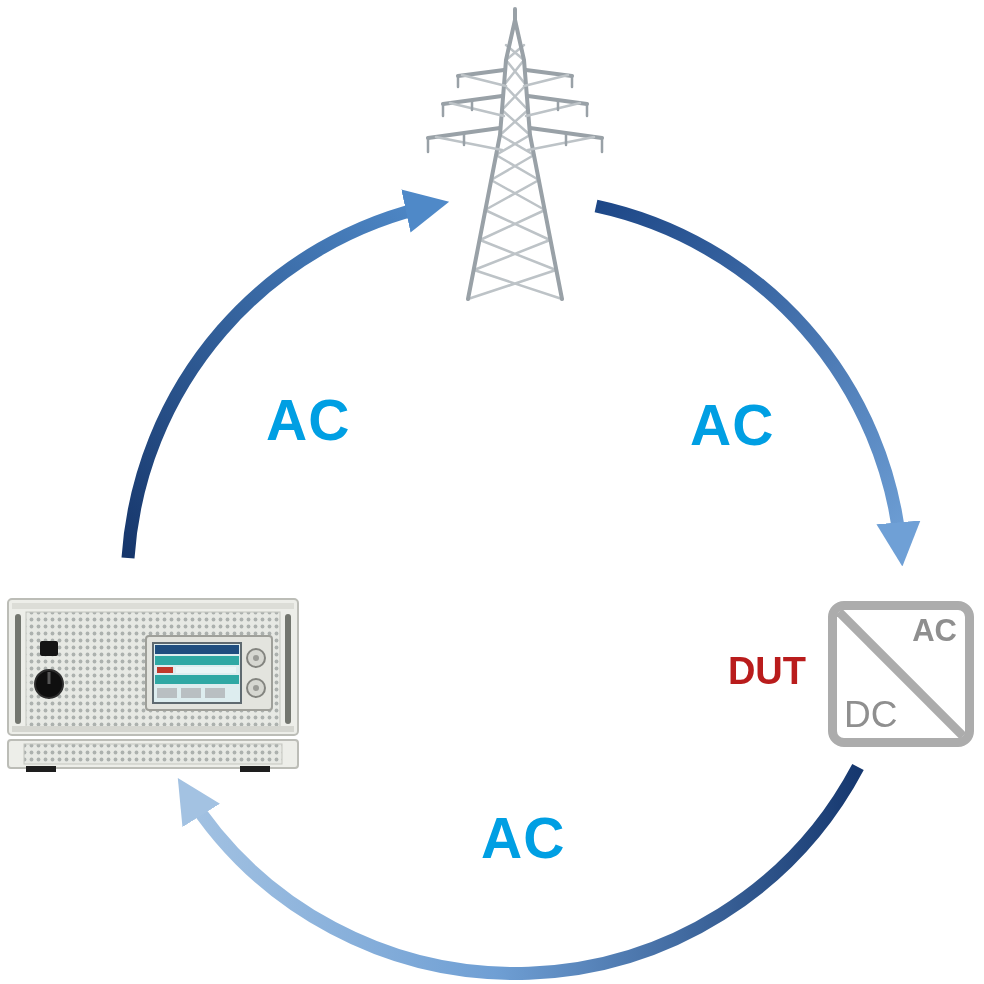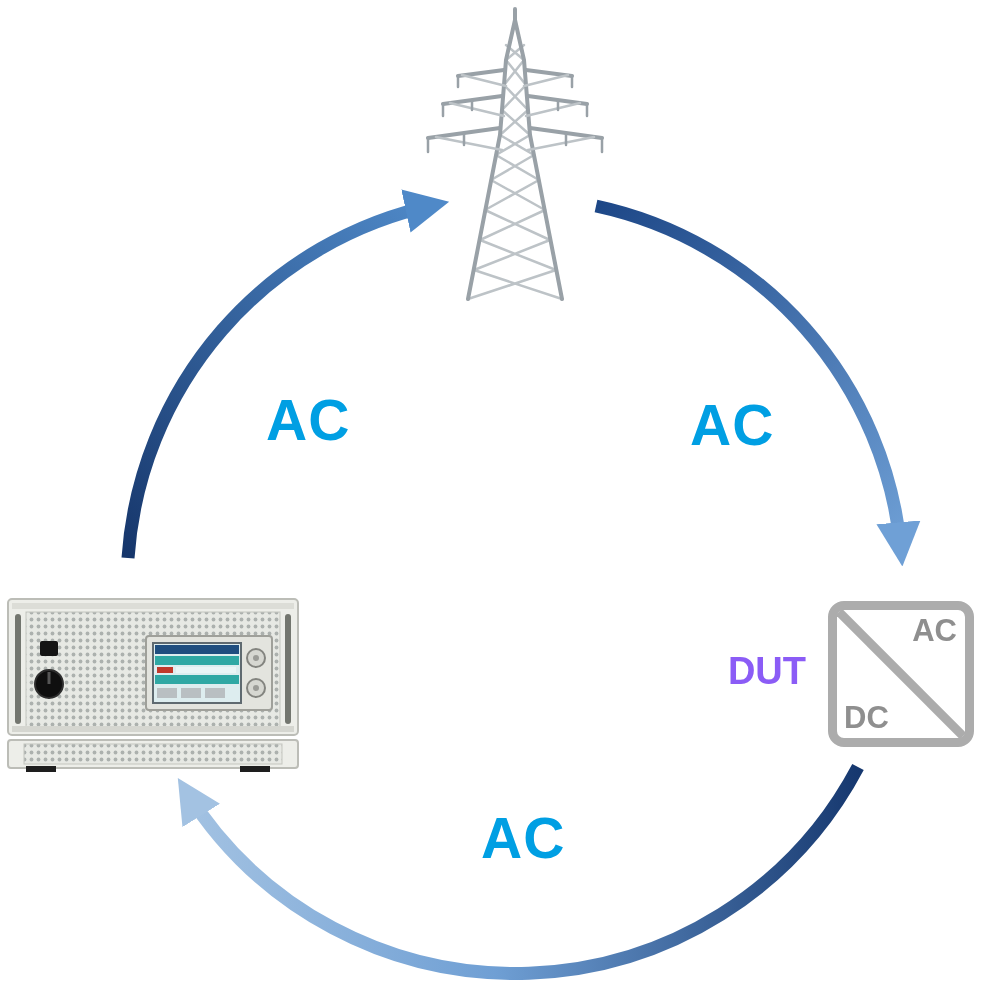--- a/index.html
+++ b/index.html
@@ -21,40 +21,40 @@
   }
   #ac-left{left:266px;top:392px;}
   #ac-right{left:690px;top:397px;}
   #ac-bottom{left:481px;top:810px;}
   .dut-label{
     position:absolute;
     left:690px;top:650px;width:116px;
     text-align:right;
     font-weight:bold;
     font-size:38px;
-    color:#8b5cf6;
+    color:#b91c1c;
   }
   .converter{
     position:absolute;
     left:828px;top:601px;
     width:146px;height:146px;
     box-sizing:border-box;
     border:9px solid #ACACAC;
     border-radius:16px;
     background:#ffffff;
   }
   .converter svg{position:absolute;left:0;top:0;}
   .conv-ac{
     position:absolute;top:5px;right:8px;
     font-weight:bold;font-size:31px;line-height:1;
     color:#8F8F8F;
   }
   .conv-dc{
     position:absolute;bottom:5px;left:7px;
-    font-weight:bold;font-size:31px;line-height:1;
+    font-weight:normal;font-size:37px;line-height:1;
     color:#8F8F8F;
   }
 </style>
 </head>
 <body>
 
 <div class="canvas">
 
   <svg class="layer" width="984" height="984" viewBox="0 0 984 984">
     <defs>

